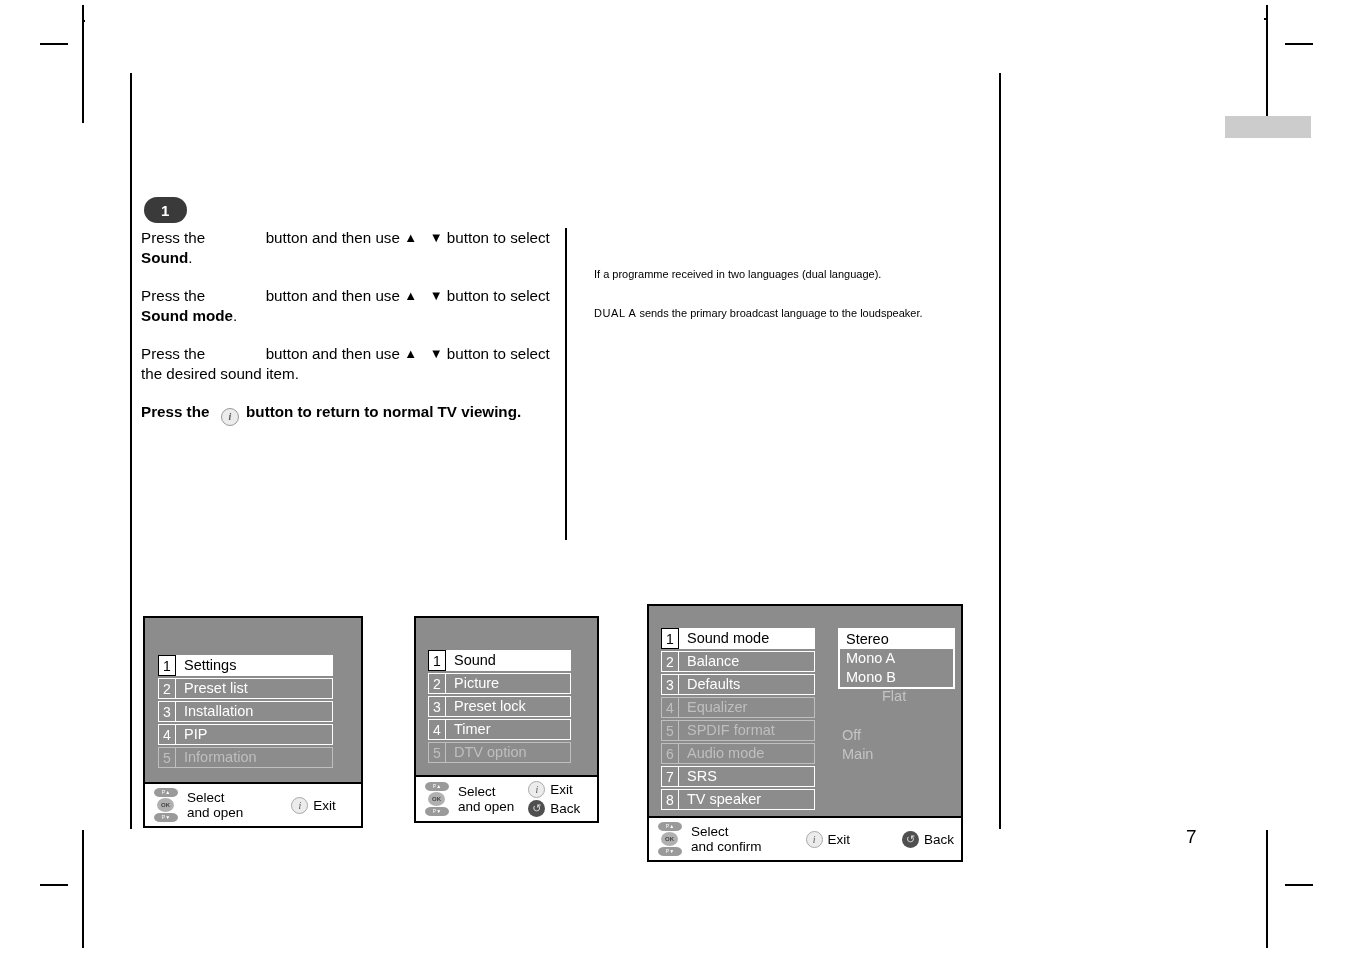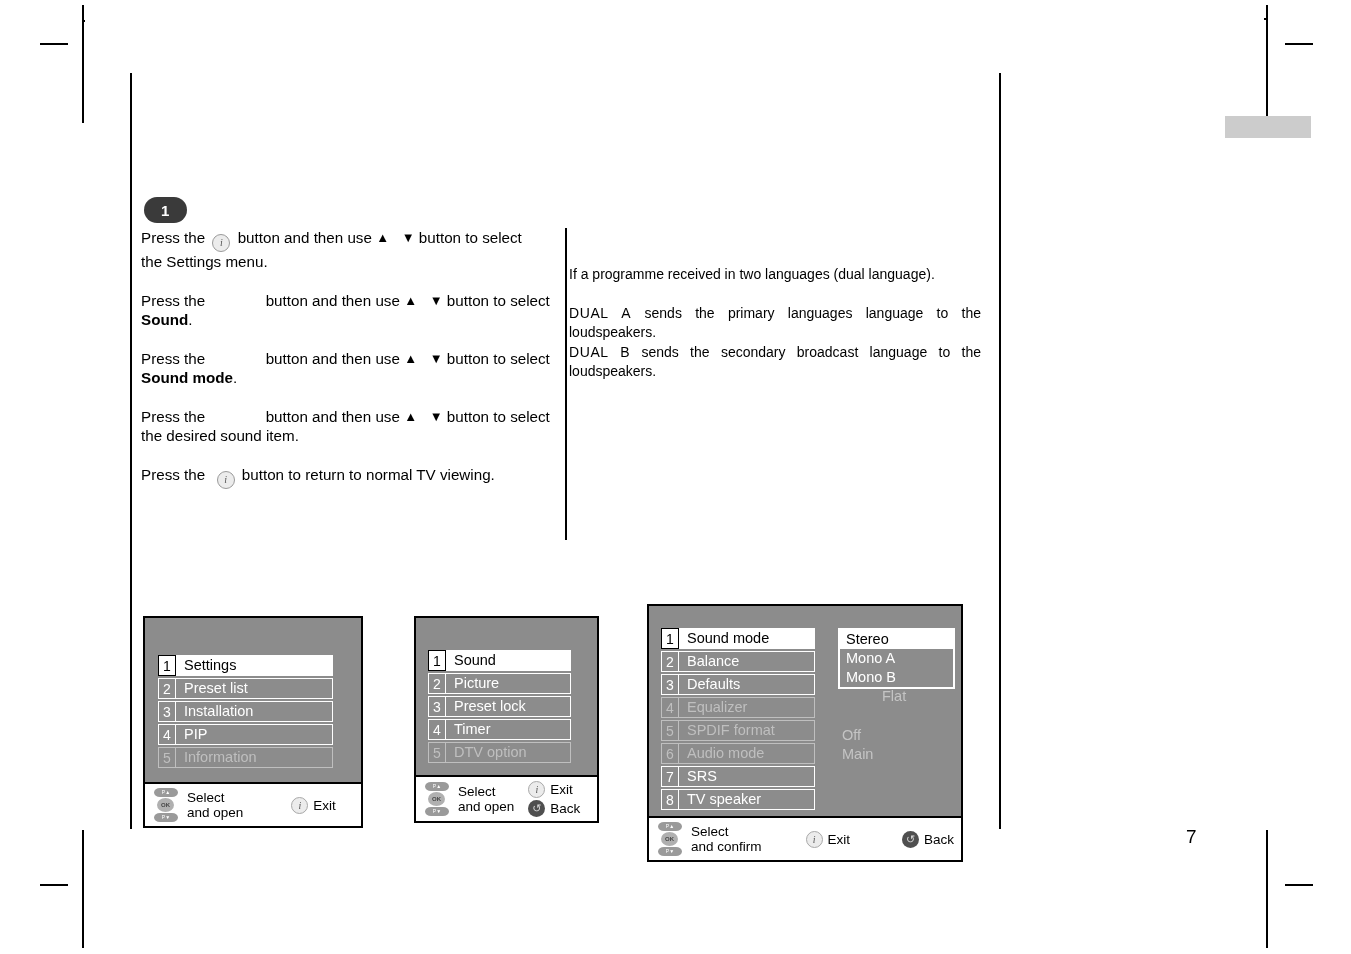--- a/index.html
+++ b/index.html
@@ -37,26 +37,26 @@
     display: flex; align-items: center; justify-content: center;
     letter-spacing: 0.5px;
   }
 
   
   .col-left {
     position: absolute; left: 141px; top: 228px; width: 418px;
     font-size: 15.2px; line-height: 19.5px;
   }
   .col-right {
-    position: absolute; left: 569px; top: 265px; width: 412px;
-    font-size: 14px; line-height: 19.5px;
+    position: absolute; left: 594px; top: 265px; width: 412px;
+    font-size: 11px; line-height: 19.5px;
     text-align: justify;
   }
   .para { margin: 0 0 19px 0; }
-  .para.tight { margin-bottom: 8px; }
+  .para.tight { margin-bottom: 8px; font-weight: bold; }
   .col-right .para { margin-bottom: 19px; }
   b { font-weight: bold; }
   .dualname { font-weight: normal; letter-spacing: 0.6px; }
 
   .gap-btn { display: inline-block; width: 52px; }
 
   .icon-i {
     display: inline-block; vertical-align: -3px;
     width: 18px; height: 18px; border-radius: 50%;
     background: #ececec; border: 1px solid #9a9a9a;
@@ -191,29 +191,20 @@
 
 <div class="rule-v-left"></div>
 <div class="rule-v-right"></div>
 <div class="rule-v-mid"></div>
 <div class="tab-marker"></div>
 
 <div class="step-badge">1</div>
 
 <div class="col-left">
 
-  <p class="para">
-    <span>Press the</span>
-    <span class="icon-i">i</span>
-    <span>button and then use</span>
-    <span class="tri">▲</span>&nbsp;&nbsp;
-    <span class="tri">▼</span>
-    <span>button to select</span><br>
-    <span>the Settings menu.</span>
-  </p>
 
   <p class="para">
     <span>Press the</span>
     <span class="gap-btn"></span>
     <span>button and then use</span>
     <span class="tri">▲</span>&nbsp;&nbsp;
     <span class="tri">▼</span>
     <span>button to select</span><br>
     <b>Sound</b><span>.</span>
   </p>
@@ -242,24 +233,21 @@
     <span>Press the</span>&nbsp;
     <span class="icon-i">i</span>
     <span>button to return to normal TV viewing.</span>
   </p>
 </div>
 
 <div class="col-right">
   <p class="para">If a programme received in two languages (dual language).</p>
 
   <p class="para" style="margin-bottom:0;">
-    <span class="dualname">DUAL A</span><span> sends the primary languages language to the loudspeakers.</span>
-  </p>
-  <p class="para" style="margin-bottom:0;">
-    <span class="dualname">DUAL B</span><span> sends the secondary broadcast language to the loudspeakers.</span>
+    <span class="dualname">DUAL A</span><span> sends the primary broadcast language to the loudspeaker.</span>
   </p>
 </div>
 
 <div class="osd" style="left:143px; top:616px; width:220px;">
   <div class="osd-body" style="padding:37px 28px 12px 13px;">
     <div class="osd-row sel">
       <div class="osd-num">1</div>
       <div class="osd-label">Settings</div>
     </div>
     <div class="osd-row">

